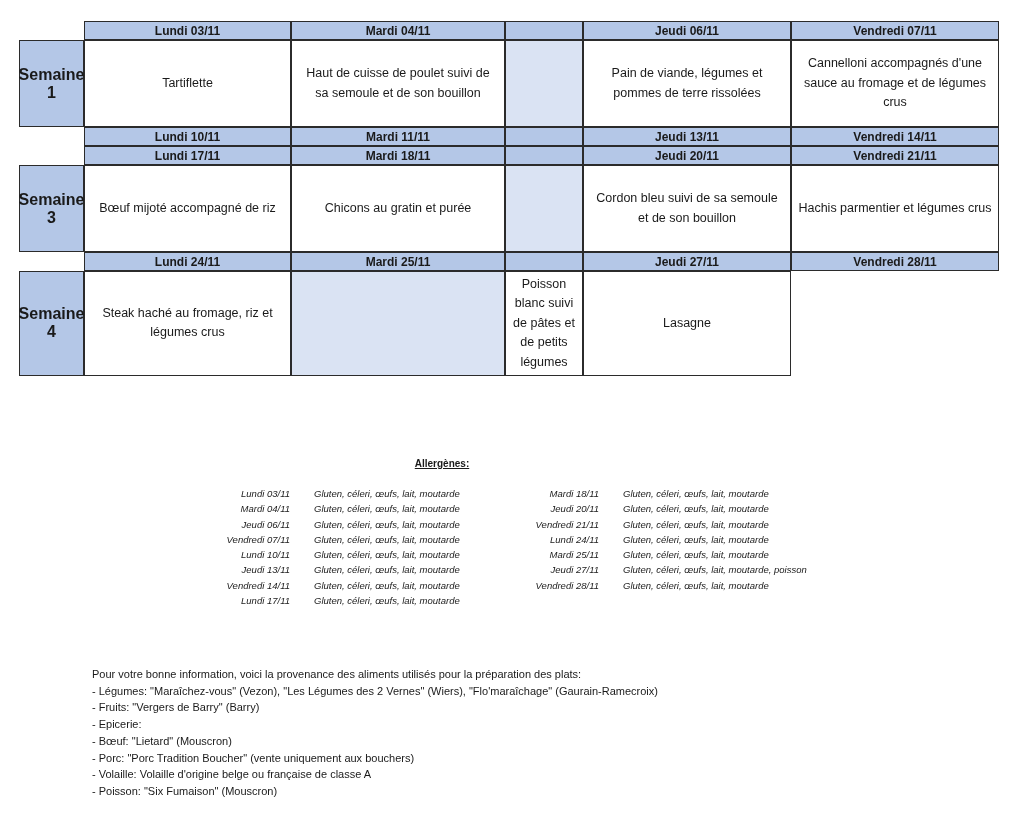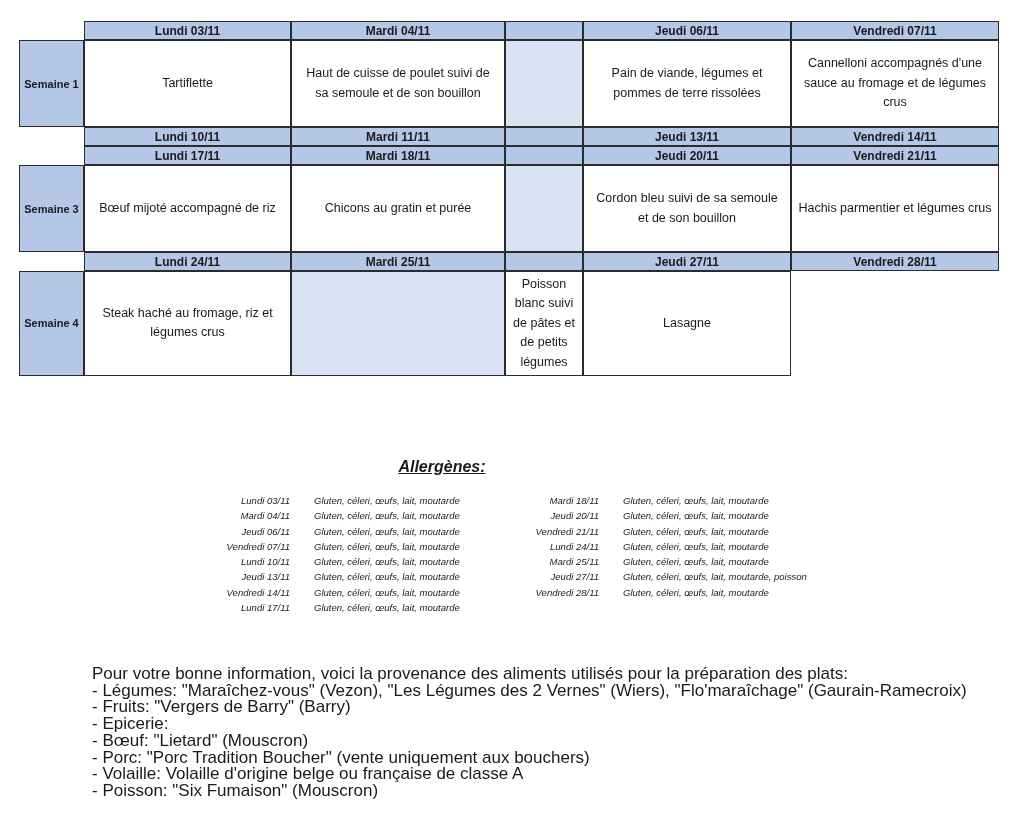--- a/index.html
+++ b/index.html
@@ -27,46 +27,46 @@
     background: #ffffff;
   }
   .spacer { border: none; background: transparent; }
   .day-header {
     background: #b4c7e7;
     font-weight: bold; font-size: 12px;
     line-height: 1;
   }
   .week-label {
     background: #b4c7e7;
-    font-weight: bold; font-size: 11px;
+    font-weight: bold; font-size: 16px;
   }
   .meal {
     font-size: 12.5px; line-height: 1.55;
     padding: 3px 6px;
   }
   .gap-cell, .meal.holiday { background: #dae3f3; }
 
   
   .allergens { position: absolute; left: 0; top: 458px; width: 1024px; }
   .allergens-title {
     width: 884px; text-align: center;
-    font-size: 16px; font-weight: bold; font-style: italic;
+    font-size: 10px; font-weight: bold; 
     text-decoration: underline;
   }
   .allergens-columns { display: flex; margin-top: 17px; margin-left: 180px; align-items: flex-start; }
   .allergen-group { display: flex; flex-direction: column; }
   .allergen-row { display: flex; line-height: 15.3px; font-size: 9.5px; font-style: italic; }
   .allergen-date { width: 110px; text-align: right; flex: none; }
   .allergen-list { margin-left: 24px; white-space: nowrap; }
   .group-a .allergen-list { width: 175px; }
 
   
   .provenance {
     position: absolute; left: 92px; top: 666px;
-    font-size: 17px; line-height: 16.7px;
+    font-size: 11px; line-height: 16.7px;
   }
 </style>
 </head>
 <body>
 
 <div class="page">
 
   <div class="menu-table">
 
     <div>

